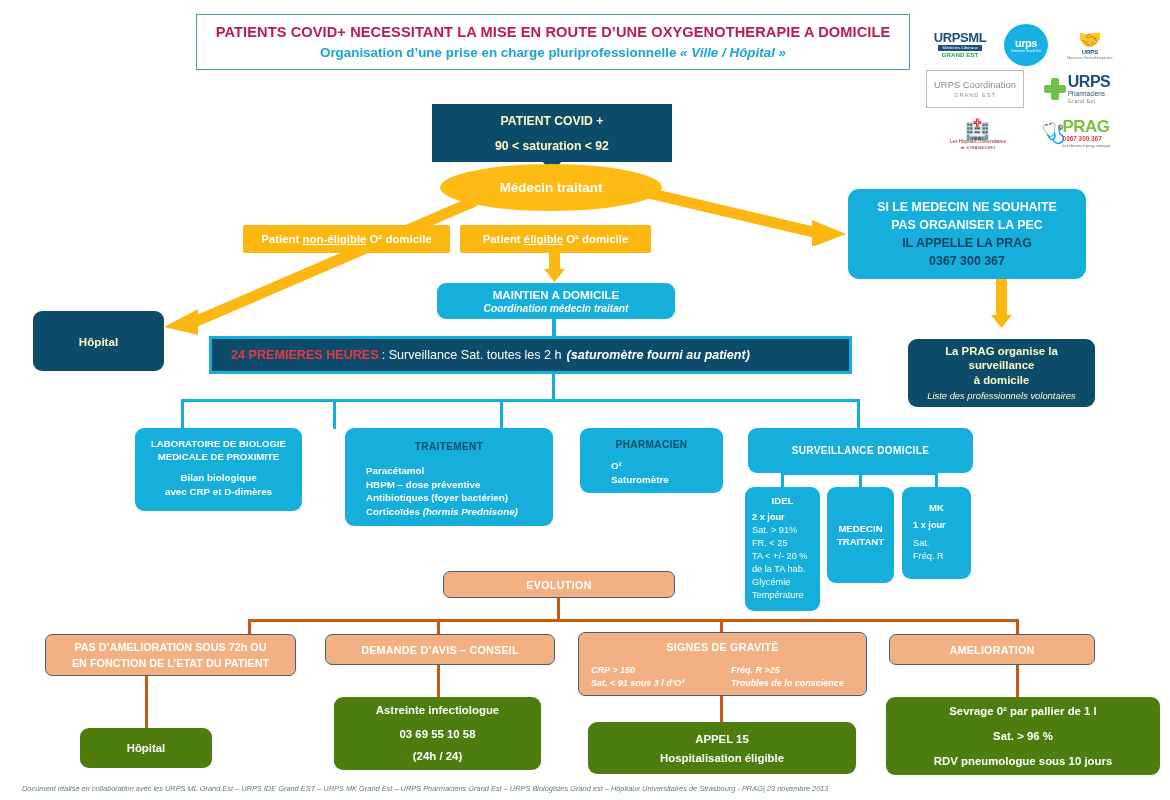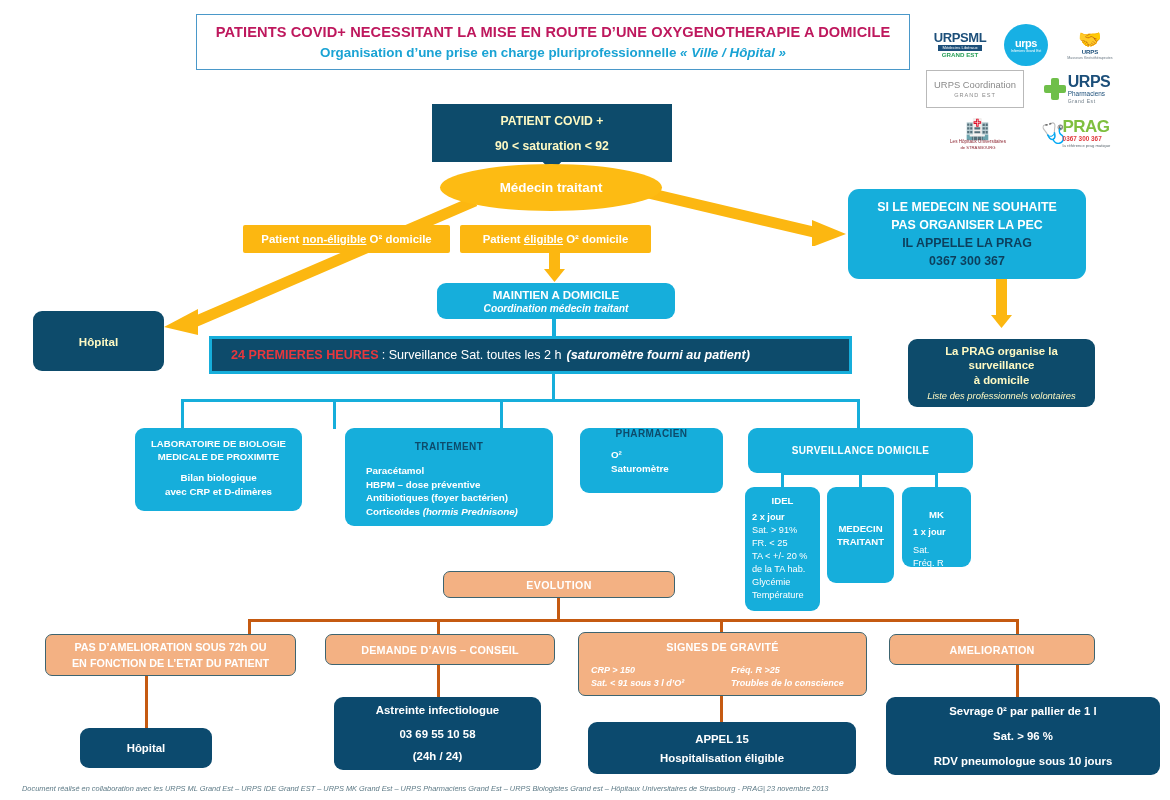--- a/index.html
+++ b/index.html
@@ -109,44 +109,44 @@
   #box-labo{left:135px;top:428px;width:167px;height:83px;justify-content:flex-start;padding-top:9px;}
   #box-labo .hd{font-size:9.6px;font-weight:bold;line-height:13px;}
   #box-labo .bd{font-size:9.8px;font-weight:bold;line-height:13.5px;margin-top:8px;}
 
   #box-traitement{left:345px;top:428px;width:208px;height:98px;justify-content:flex-start;padding-top:13px;}
   #box-traitement .hd{font-size:10px;font-weight:bold;color:#0d4b6b;letter-spacing:.4px;}
   #box-traitement .bd{font-size:9.8px;font-weight:bold;line-height:13.5px;margin-top:12px;text-align:left;
         align-self:flex-start;padding-left:21px;}
   #box-traitement .bd i{font-style:italic;}
 
-  #box-pharmacien{left:580px;top:428px;width:143px;height:65px;justify-content:flex-start;}
+  #box-pharmacien{left:580px;top:428px;width:143px;height:65px;justify-content:flex-start;padding-top:11px;}
   #box-pharmacien .hd{font-size:10px;font-weight:bold;color:#0d4b6b;letter-spacing:.4px;}
   #box-pharmacien .bd{font-size:9.8px;font-weight:bold;line-height:13.5px;margin-top:9px;text-align:left;
         align-self:flex-start;padding-left:15px;margin-left:16px;}
 
   #box-surveillance{left:748px;top:428px;width:225px;height:45px;justify-content:center;}
   #box-surveillance .hd{font-size:10px;font-weight:bold;letter-spacing:.4px;}
 
   #box-idel{left:745px;top:487px;width:75px;height:124px;justify-content:flex-start;padding-top:8px;}
   #box-idel .hd{font-size:9.6px;font-weight:bold;}
   #box-idel .bd{font-size:9.2px;line-height:13px;text-align:left;align-self:flex-start;padding-left:7px;margin-top:5px;}
   #box-idel .bd b{font-weight:bold;}
 
   #box-medecin-traitant2{left:827px;top:487px;width:67px;height:96px;}
   #box-medecin-traitant2 .hd{font-size:9.6px;font-weight:bold;line-height:13px;}
 
-  #box-mk{left:902px;top:487px;width:69px;height:80px;justify-content:flex-start;padding-top:22px;}
+  #box-mk{left:902px;top:487px;width:69px;height:92px;justify-content:flex-start;padding-top:15px;}
   #box-mk .hd{font-size:9.6px;font-weight:bold;}
   #box-mk .bd{font-size:9.2px;line-height:13px;text-align:left;align-self:flex-start;padding-left:11px;margin-top:6px;}
   #box-mk .bd b{font-weight:bold;}
 
   
   .peach{background:#f3b183;color:#ffffff;border:1px solid #3d6470;border-radius:7px;}
-  .burnt{background:#0c4a6e;color:#ffffff;border-radius:9px;}
+  .burnt{background:#4d7c0f;color:#ffffff;border-radius:9px;}
 
   #box-evolution{left:443px;top:571px;width:232px;height:27px;}
   #box-evolution .hd{font-size:10.6px;font-weight:bold;letter-spacing:.4px;}
 
   #box-pas-amelioration{left:45px;top:634px;width:251px;height:42px;}
   #box-pas-amelioration .hd{font-size:10.8px;font-weight:bold;line-height:16px;}
 
   #box-demande-avis{left:325px;top:634px;width:230px;height:31px;}
   #box-demande-avis .hd{font-size:10.8px;font-weight:bold;letter-spacing:.2px;}
 

